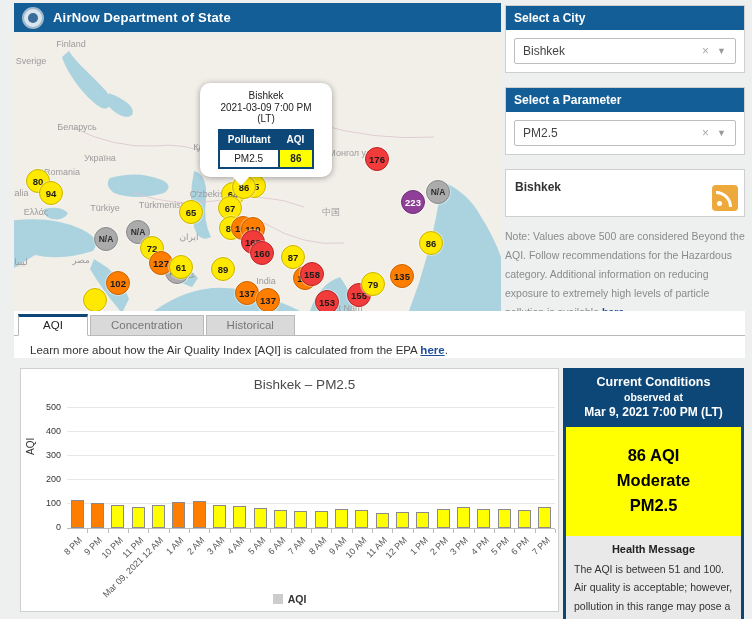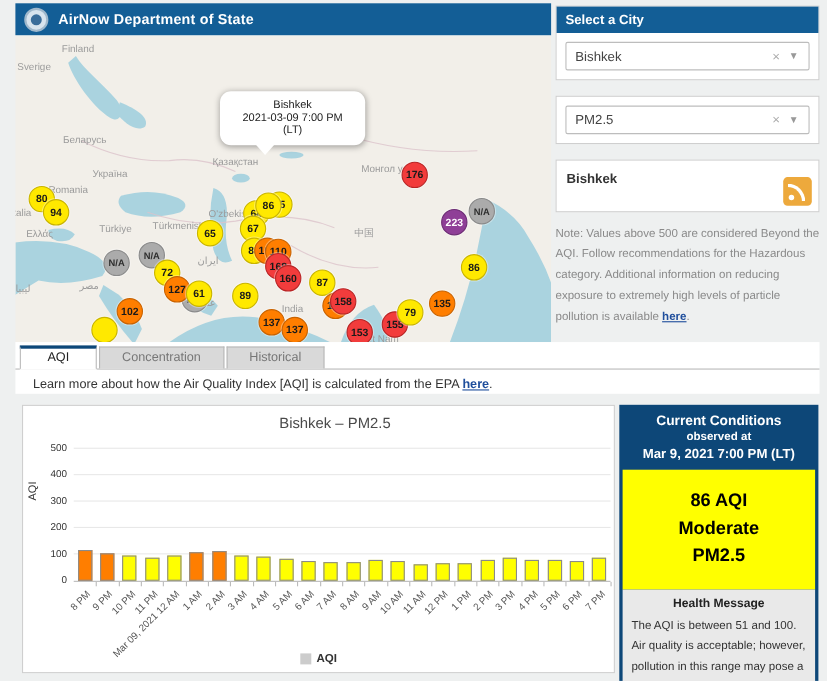--- a/index.html
+++ b/index.html
@@ -198,36 +198,49 @@
         <div class="marker yellow" style="left: 417px; top: 210px;">86</div>
         <div class="marker red" style="left: 363px; top: 126px;">176</div>
         <div class="marker purple" style="left: 399px; top: 169px;">223</div>
         <div class="marker gray" style="left: 424px; top: 159px;">N/A</div>
       </div>
 
     <div class="popup">
       <div class="city">Bishkek</div>
       <div>2021-03-09 7:00 PM</div>
       <div>(LT)</div>
+      <table>
+        <tbody>
+            <tr>
+          <th>Pollutant</th>
+          <th>AQI</th>
+        </tr>
+        <tr>
+          <td>PM2.5</td>
+          <td class="aqi-cell">86</td>
+        </tr>
+      </tbody>
+        </table>
     </div>
   </div>
 
   <div class="side">
     <div class="panel">
       <div class="panel-header">Select a City</div>
       <div class="panel-body">
         <div class="select">
           <span>Bishkek</span>
           <span class="clear">×</span>
           <span class="caret">▼</span>
         </div>
       </div>
     </div>
 
     <div class="panel">
+      <div class="panel-header">Select a Parameter</div>
       <div class="panel-body">
         <div class="select">
           <span>PM2.5</span>
           <span class="clear">×</span>
           <span class="caret">▼</span>
         </div>
       </div>
     </div>
 
     <div class="rss-box">

